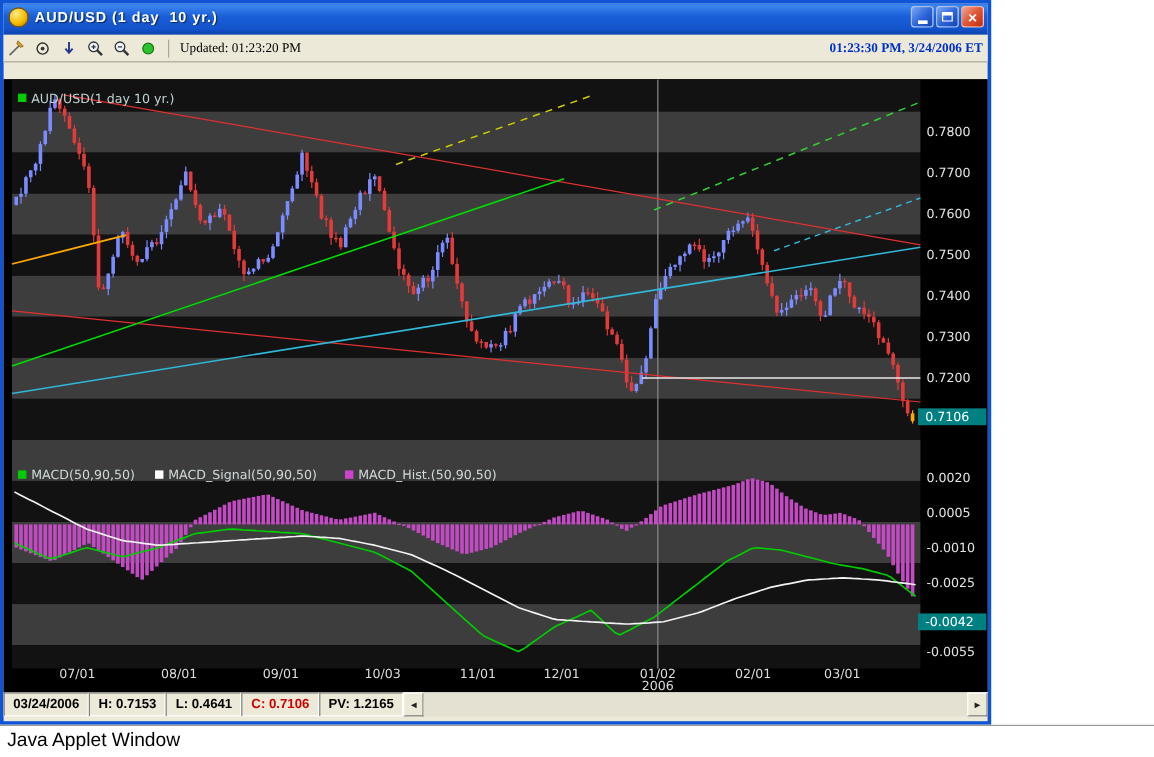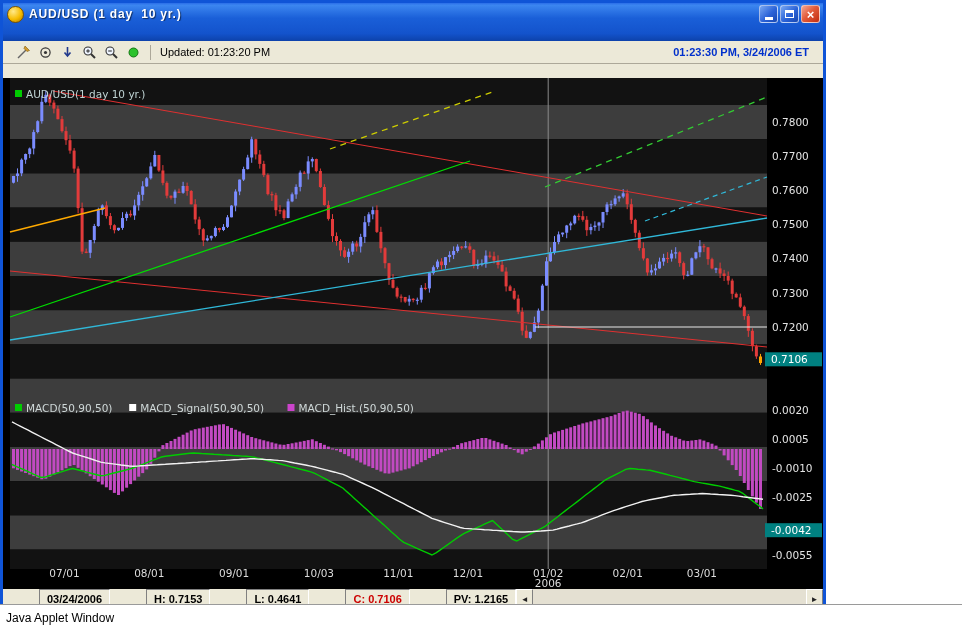--- a/index.html
+++ b/index.html
@@ -1,65 +1,65 @@
 <!DOCTYPE html>
 <html><head>
 <meta charset="utf-8">
 <style>
   html,body{margin:0;padding:0;}
   body{width:962px;height:631px;background:#fff;overflow:hidden;
        font-family:"Liberation Sans",sans-serif;position:relative;}
   .window{position:absolute;left:0;top:0;width:826px;height:604px;
           box-sizing:border-box;border:3px solid #0f54d7;background:#ece9d8;}
   
-  .titlebar{height:22px;display:flex;align-items:center;padding:0 3px 16px 4px;
+  .titlebar{height:22px;display:flex;align-items:center;padding:0 3px 4px 4px;
     background:linear-gradient(180deg,#2a6ee8 0%,#3c86f0 6%,#1a5fd8 40%,#1353cc 80%,#0d42ab 100%);}
   .title-icon{width:15px;height:15px;border-radius:50%;margin-right:5px;flex:none;
     background:radial-gradient(circle at 35% 30%,#ffe98a,#f6bc00 55%,#a97400);
     border:1px solid #7a5200;}
   .title-text{flex:1;color:#fff;font-weight:bold;font-size:12px;letter-spacing:.8px;
     white-space:pre;text-shadow:1px 1px 1px rgba(0,0,0,.55);overflow:hidden;}
   .win-buttons{display:flex;gap:2px;}
   .wbtn{width:19px;height:18px;border:1px solid rgba(255,255,255,.6);border-radius:3px;
     padding:0;margin:0;display:flex;align-items:center;justify-content:center;cursor:pointer;}
   .wbtn.min,.wbtn.max{background:linear-gradient(135deg,#7aa8f2 0%,#2a62d8 55%,#1747b0 100%);}
   .wbtn.close{background:linear-gradient(135deg,#f2a692 0%,#e25b3a 45%,#c22c0e 100%);}
   .glyph-min{display:block;width:8px;height:3px;background:#fff;margin-top:9px;}
   .glyph-max{display:block;width:9px;height:8px;box-sizing:border-box;border:1px solid #fff;border-top-width:3px;}
   .glyph-close{color:#fff;font-weight:bold;font-size:13px;line-height:1;}
   
   .menubar{height:21px;background:#ece9d8;border-bottom:1px solid #d6d2c2;
     display:flex;align-items:center;padding-left:6px;font-size:11px;color:#000;}
   .menu-item{padding:3px 8px;cursor:default;}
   
   .toolbar{height:22px;background:#ece9d8;border-bottom:1px solid #aca899;
-    display:flex;align-items:center;padding:0 10px;gap:2px;}
+    display:flex;align-items:center;padding:0 0;gap:2px;font-family:Liberation Serif, serif;}
   .tbtn{width:20px;height:18px;display:flex;align-items:center;justify-content:center;
     background:transparent;border:1px solid transparent;padding:0;cursor:pointer;}
   .tbtn svg{display:block;}
   .tsep{width:1px;height:15px;background:#aca899;margin:0 5px;}
   .updated{font-size:11px;color:#000;margin-left:2px;}
   .clock{margin-left:auto;font-size:11px;font-weight:bold;color:#0030cc;padding-right:4px;}
   
   .chart-area{width:820px;height:511px;background:#000;overflow:hidden;margin-top:14px;}
   .chart-area svg{display:block;}
   
   .infobar{height:20px;background:#ece9d8;display:flex;align-items:stretch;
     font-size:11px;font-weight:bold;color:#000;}
   .info-box{box-sizing:border-box;display:flex;align-items:center;padding:0 7px;
-    border:1px solid;border-color:#808080 #fff #fff #808080;white-space:nowrap;margin-left:36px;}
+    border:1px solid;border-color:#808080 #fff #fff #808080;white-space:nowrap;}
   .info-box.close-val{color:#cc0000;}
   .scroll-btn{box-sizing:border-box;width:17px;height:20px;padding:0;font-size:8px;color:#222;
     background:#ece9d8;border:1px solid;border-color:#fff #808080 #808080 #fff;
     display:flex;align-items:center;justify-content:center;cursor:pointer;}
   .scroll-track{flex:1;background:#e4e0d2;}
   
   .java-bar{position:absolute;left:0;top:604px;width:962px;height:27px;box-sizing:border-box;
     background:#fff;border-top:1px solid #9a9a9a;display:flex;align-items:center;
-    padding-left:6px;font-size:12px;color:#000;}
+    padding-left:6px;font-size:16px;color:#000;}
 </style>
 </head>
 <body>
 
 <div class="window">
 
   <div class="titlebar">
     <span class="title-icon"></span>
     <span class="title-text">AUD/USD (1 day  10 yr.)</span>
     <span class="win-buttons">

